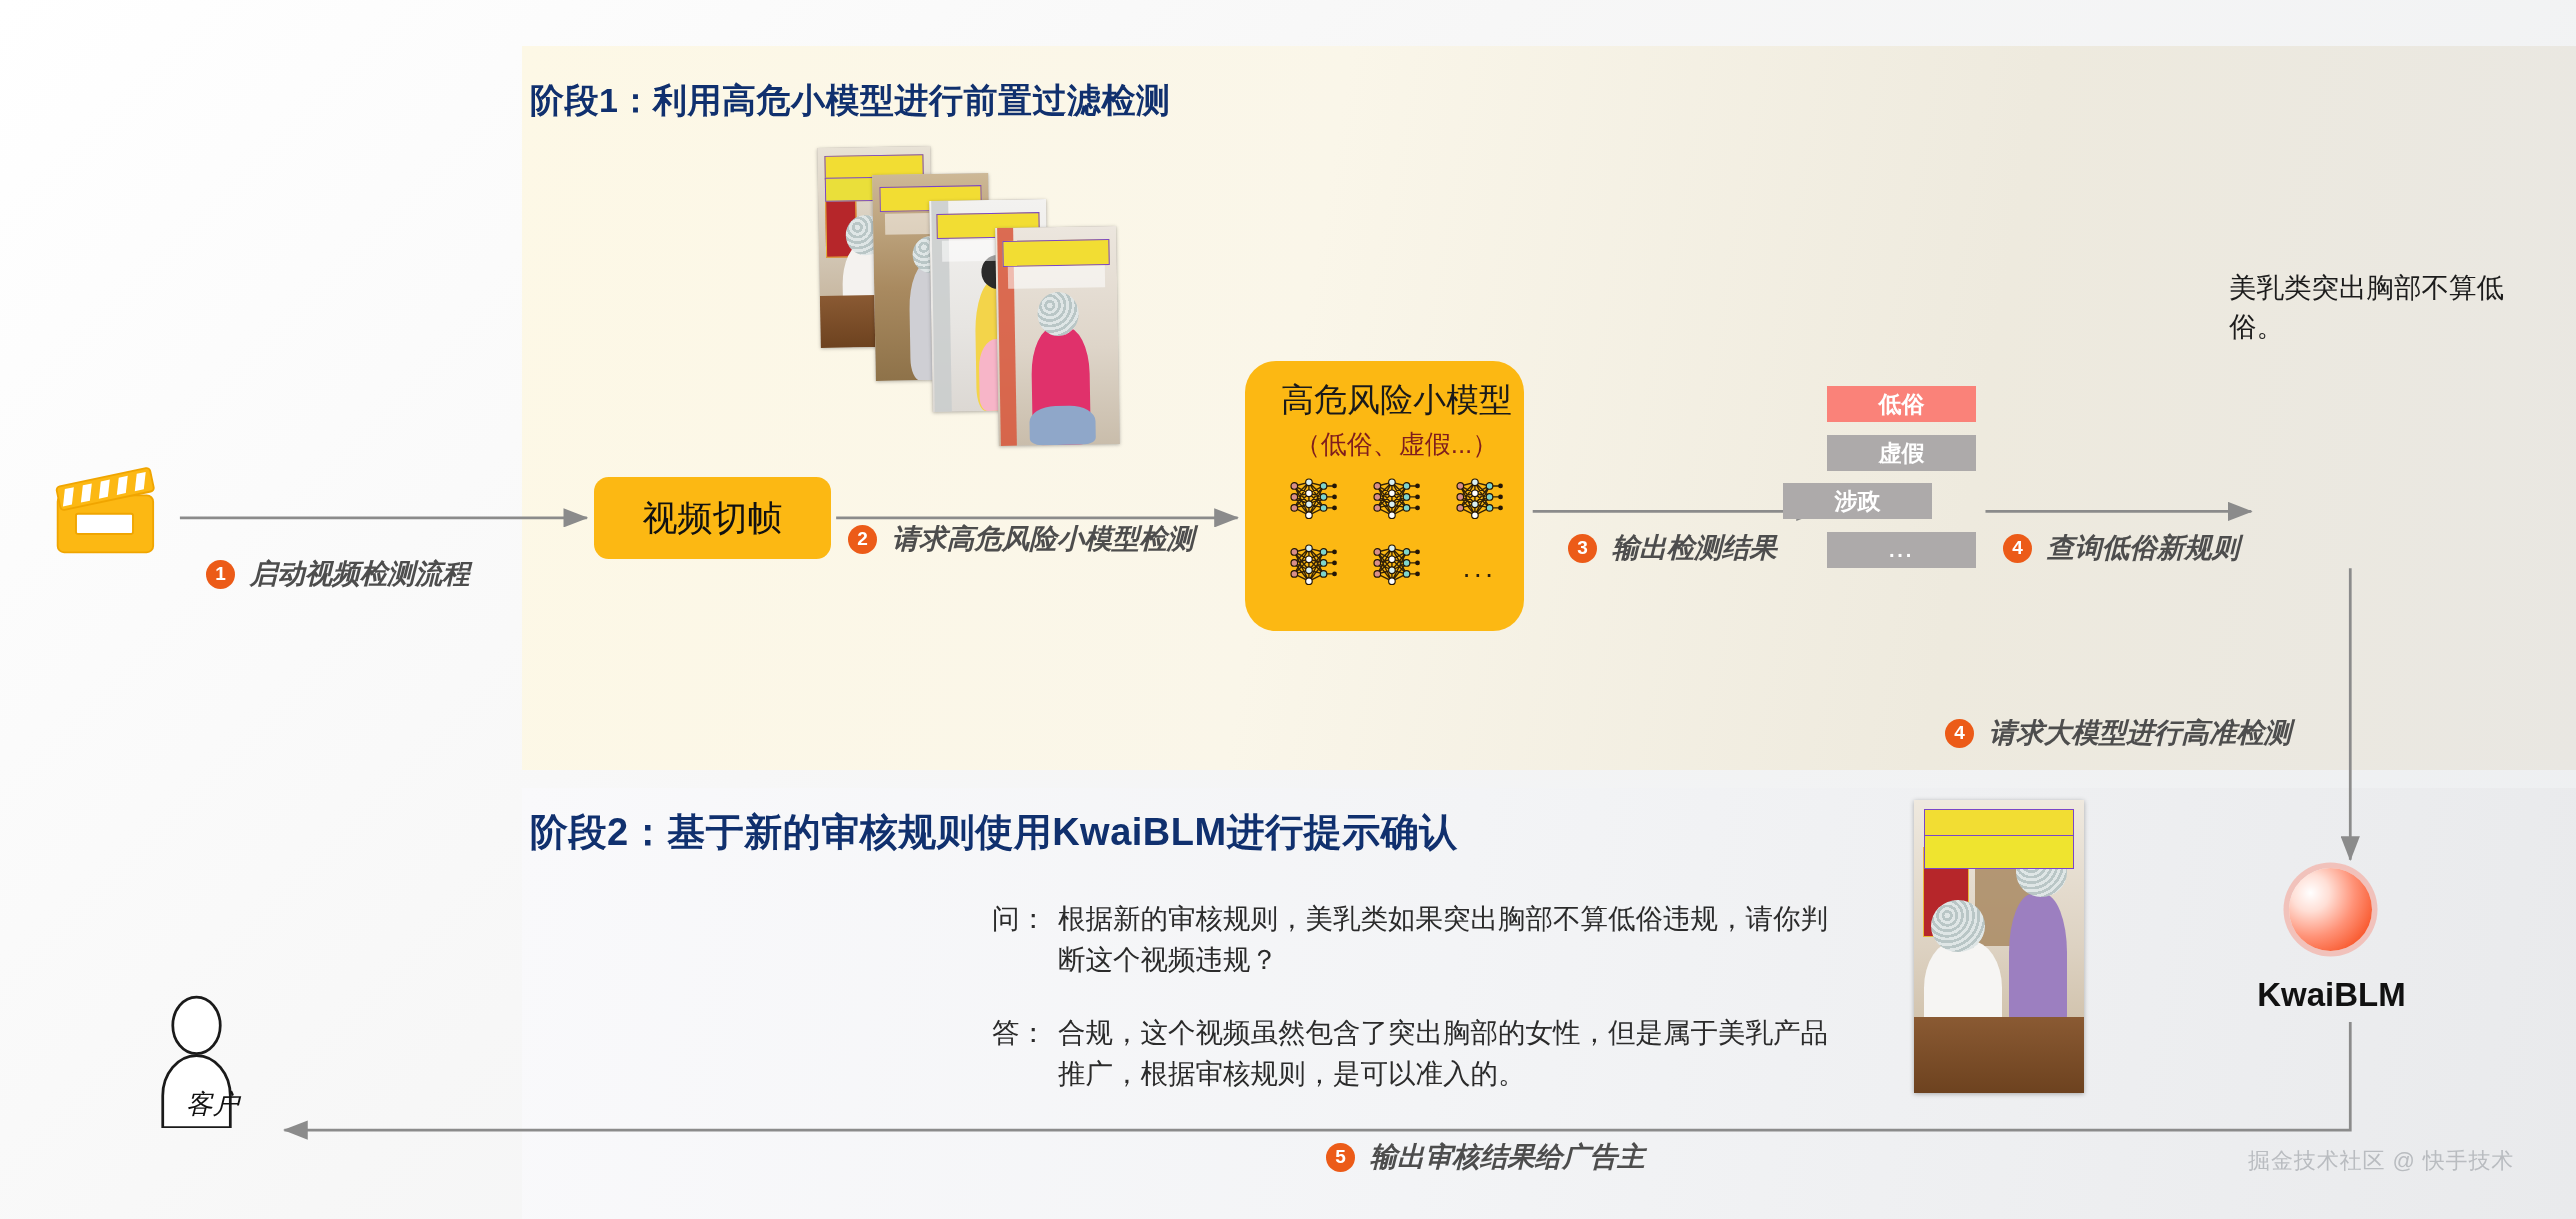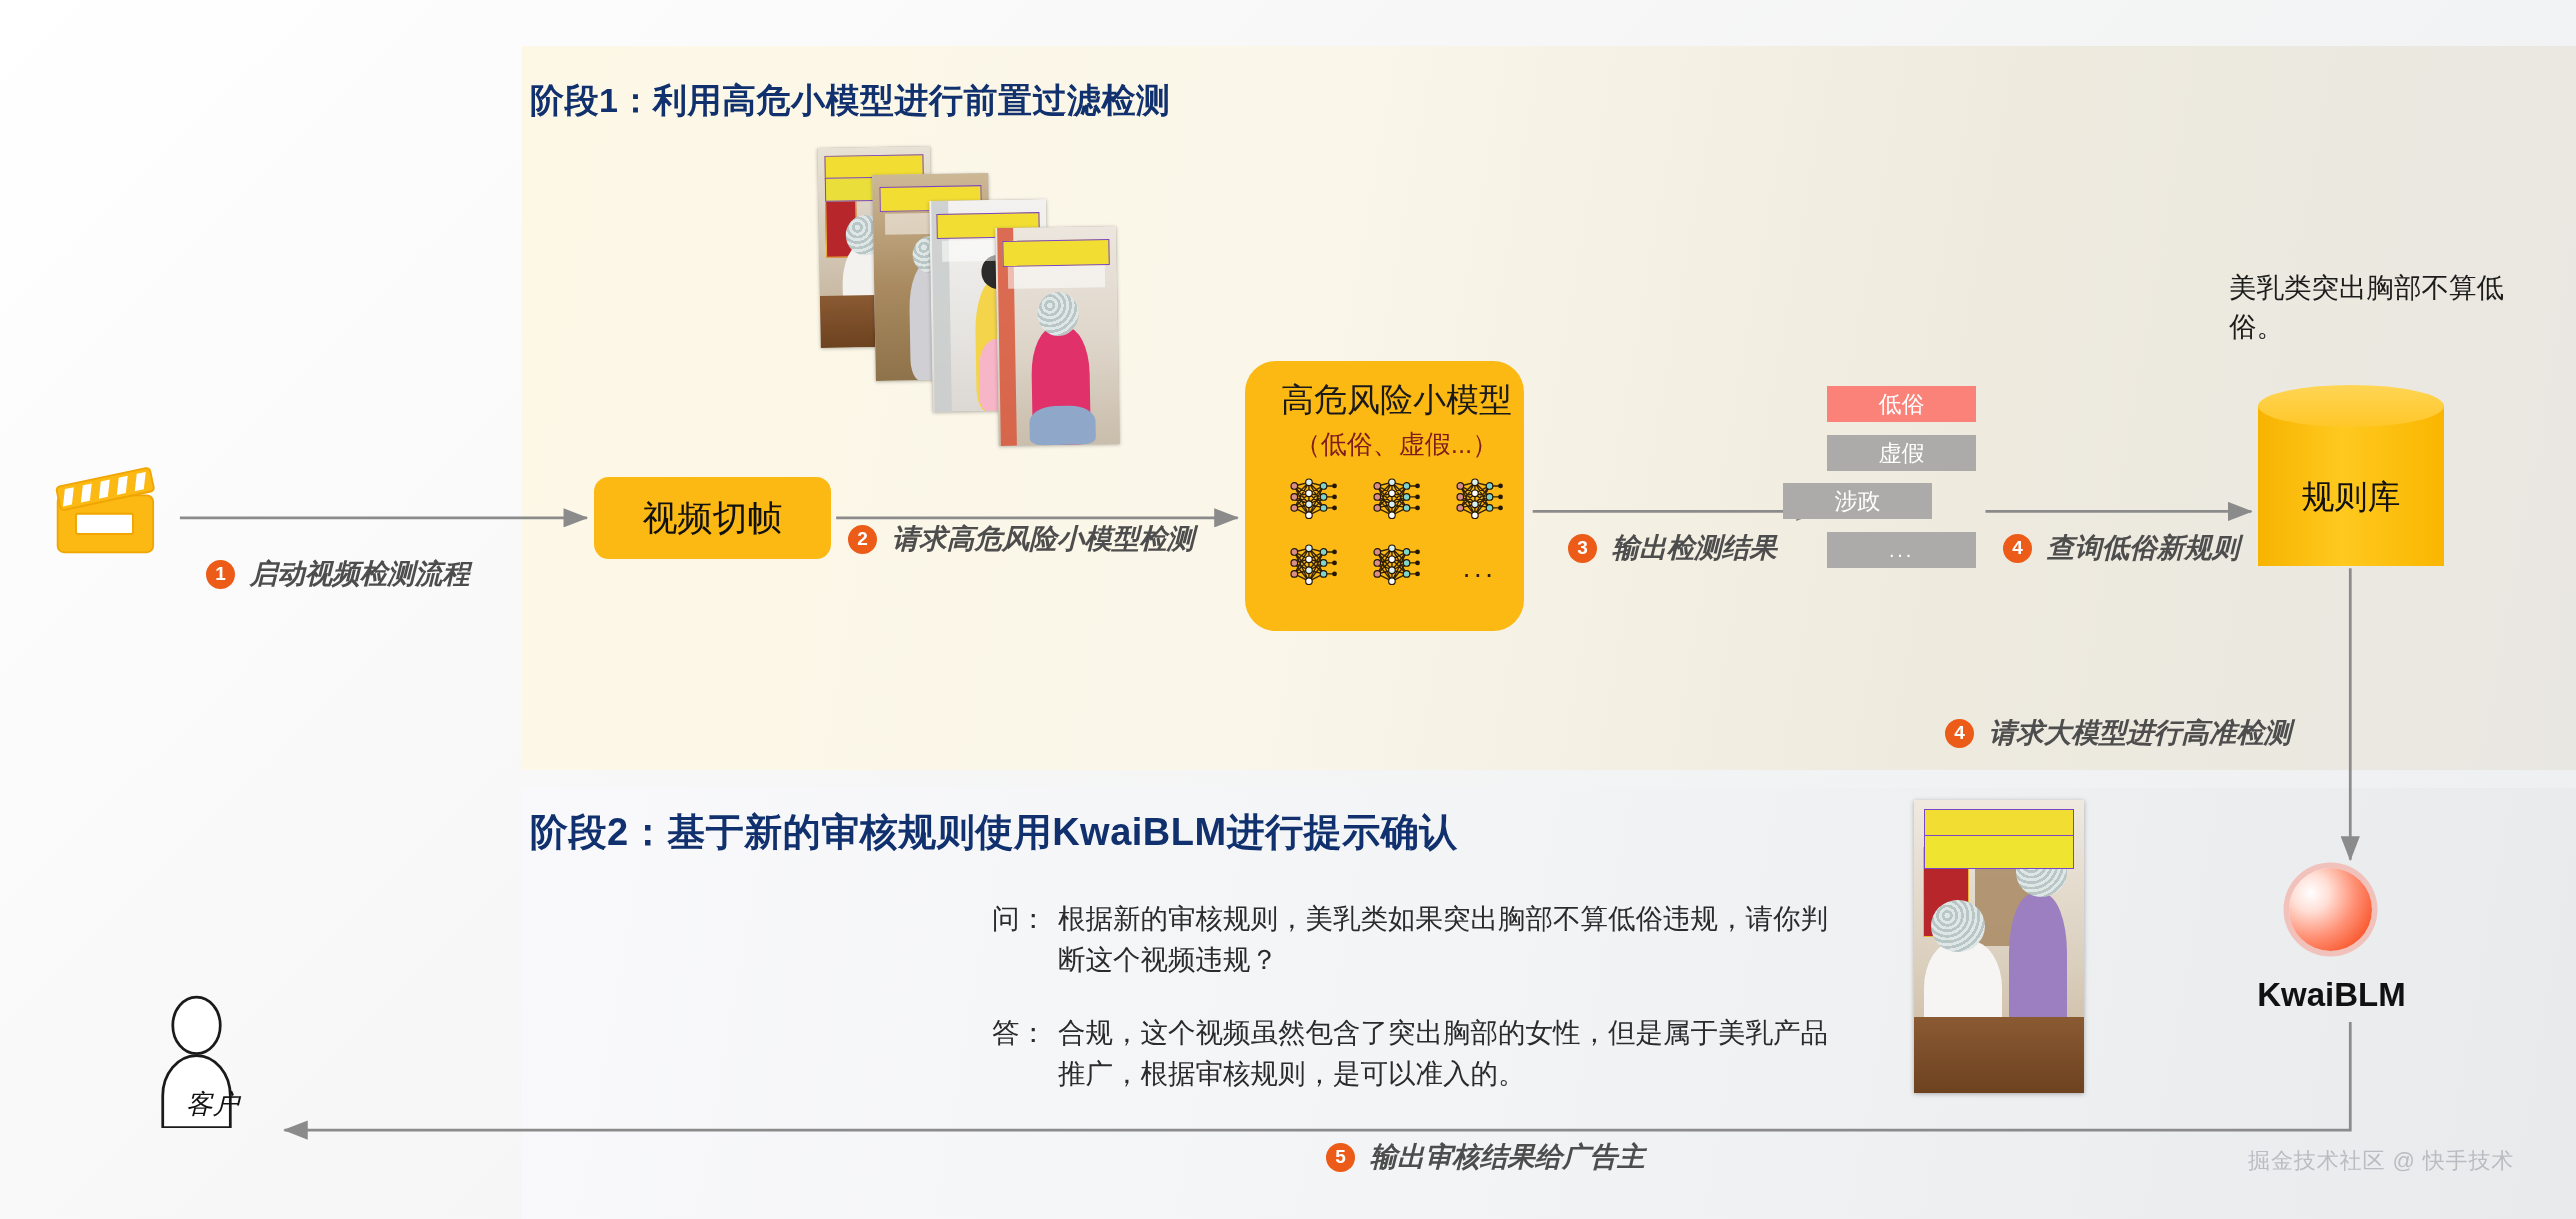--- a/index.html
+++ b/index.html
@@ -134,21 +134,21 @@
   
   .chip {
     position: absolute;
     width: 149px;
     height: 36px;
     display: flex;
     align-items: center;
     justify-content: center;
     color: #ffffff;
     font-size: 23px;
-    font-weight: 400;
+    font-weight: 700;
     background: #adaaaa;
   }
   .chip.active { background: #fa8279; }
   #chip-0 { left: 1827px; top: 386px; }
   #chip-1 { left: 1827px; top: 435px; }
   #chip-2 { left: 1783px; top: 483px; }
   #chip-3 { left: 1827px; top: 532px; font-size: 20px; letter-spacing: 2.8px; }
 
   
   #rule-db {
@@ -600,25 +600,20 @@
     </div>
   </div>
 
   <div class="chip active" id="chip-0">低俗</div>
   <div class="chip" id="chip-1">虚假</div>
   <div class="chip" id="chip-2">涉政</div>
   <div class="chip" id="chip-3">...</div>
 
   <div id="rule-note">美乳类突出胸部不算低俗。</div>
 
-  <div id="rule-db">
-    <div id="rule-db-body"></div>
-    <div id="rule-db-top"></div>
-    <div id="rule-db-label">规则库</div>
-  </div>
 
   <div id="kwaiblm-sphere"></div>
   <div id="kwaiblm-label">KwaiBLM</div>
 
   <div id="bottom-thumb">
     <div class="vthumb-inner">
       <div class="vb-room" style="background:linear-gradient(180deg,#efe9df 0%,#ddd2c2 50%,#c7b59a 100%);"></div>
       <div class="vb-banner" style="left:5%; top:16%; width:26%; height:30%;"></div>
       <div class="vb-shelf" style="left:36%; top:8%; width:34%; height:42%;"></div>
       <div class="vb-person" style="left:6%; top:48%; width:46%; height:40%; background:#f6f5f3;"></div>

